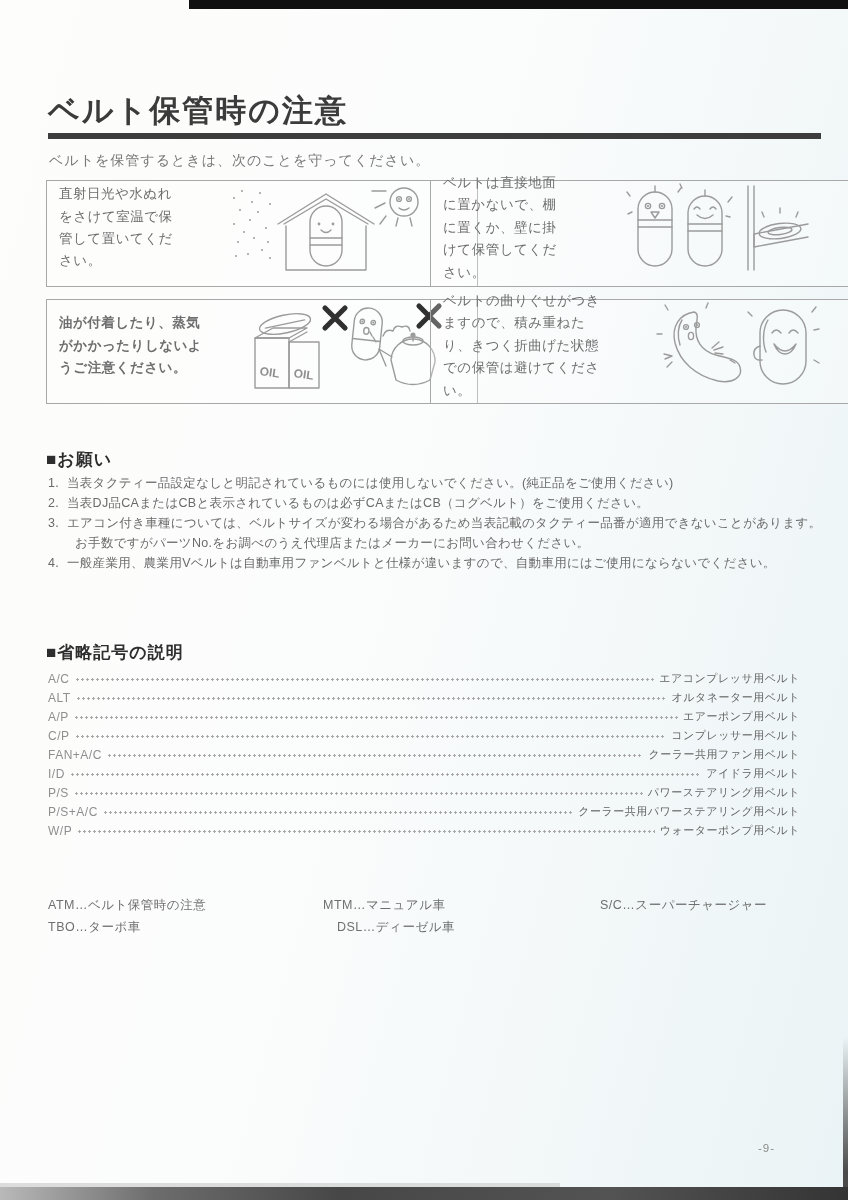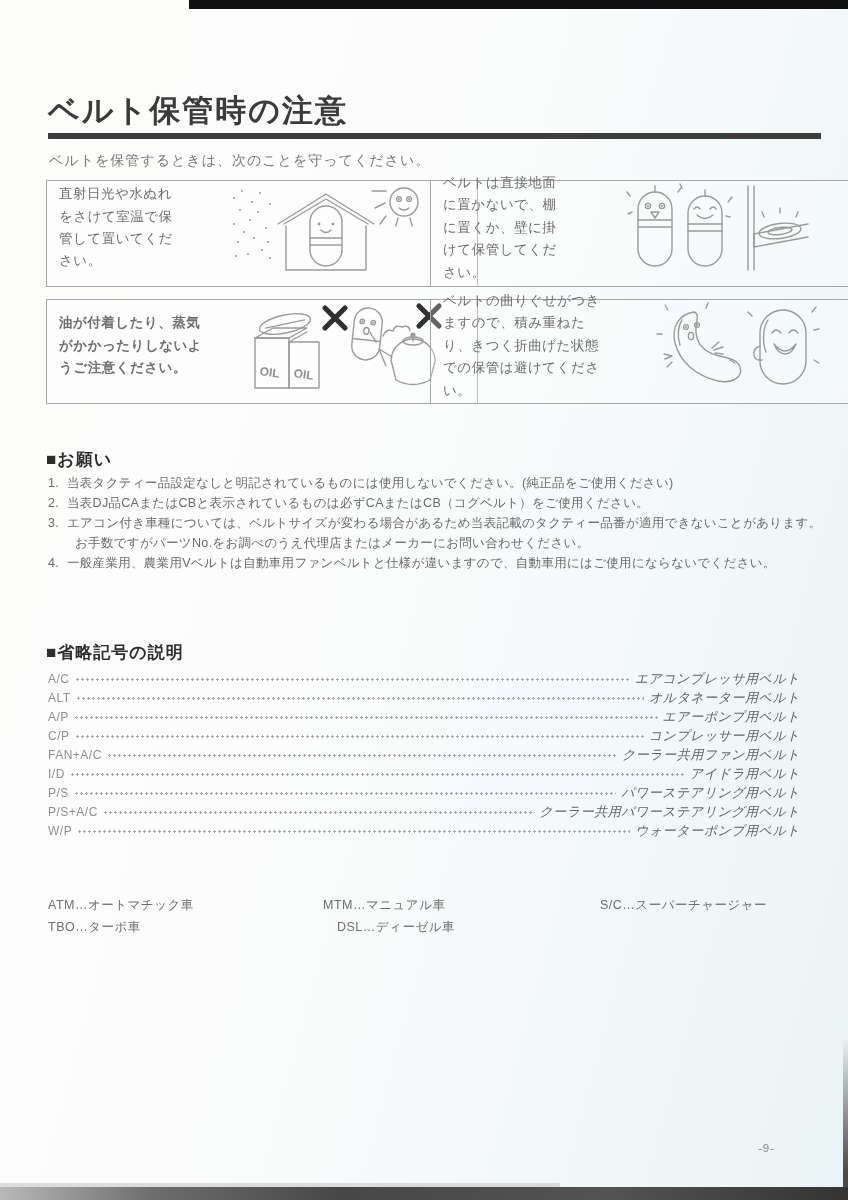--- a/index.html
+++ b/index.html
@@ -43,21 +43,21 @@
   .onegai-item { display:flex; font-size:12.5px; color:#6a6a6a; line-height:20px; letter-spacing:.3px; }
   .onegai-item .num { width:19px; flex:none; }
   .onegai-item .cont { padding-left:27px; }
 
   .abbr-list { position:absolute; left:48px; top:669px; width:752px; }
   .abbr-row { display:flex; align-items:center; height:19px; }
   .abbr-row .abbr { font-size:12px; color:#8f8f8f; letter-spacing:.5px; white-space:nowrap; }
   .abbr-row .leader { flex:1; height:9px; margin:0 5px; position:relative; top:1px;
       background-image:radial-gradient(circle,#a9a9a9 1px,rgba(0,0,0,0) 1.2px);
       background-size:5px 9px; background-repeat:repeat-x; background-position:0 center; }
-  .abbr-row .desc { font-size:13px; color:#636363; letter-spacing:.5px; white-space:nowrap;font-style:italic; }
+  .abbr-row .desc { font-size:11px; color:#636363; letter-spacing:.5px; white-space:nowrap; }
 
   .veh { position:absolute; font-size:12.5px; color:#6f6f6f; letter-spacing:.5px; }
   .v11 { left:48px;  top:897px; } .v12 { left:48px;  top:919px; }
   .v21 { left:323px; top:897px; } .v22 { left:337px; top:919px; }
   .v31 { left:600px; top:897px; }
 
   .page-num { position:absolute; left:758px; top:1142px; font-size:11.5px; color:#8a8a8a; letter-spacing:1px; }
 
   svg { stroke:#9b9b9b; fill:none; stroke-width:1.4; stroke-linecap:round; stroke-linejoin:round; }
   svg .dot { fill:#9b9b9b; stroke:none; }
@@ -263,21 +263,21 @@
       <span class="leader"></span>
       <span class="desc">クーラー共用パワーステアリング用ベルト</span>
     </div>
     <div class="abbr-row">
       <span class="abbr">W/P</span>
       <span class="leader"></span>
       <span class="desc">ウォーターポンプ用ベルト</span>
     </div>
   </div>
 
-  <span class="veh v11">ATM…オートマチック車</span>
+  <span class="veh v11">ATM…ベルト保管時の注意</span>
   <span class="veh v12">TBO…ターボ車</span>
   <span class="veh v21">MTM…マニュアル車</span>
   <span class="veh v22">DSL…ディーゼル車</span>
   <span class="veh v31">S/C…スーパーチャージャー</span>
 
   <span class="page-num">-9-</span>
 
   <div class="scan-bottom-step"></div>
   <div class="scan-bottom"></div>
   <div class="scan-right"></div>

